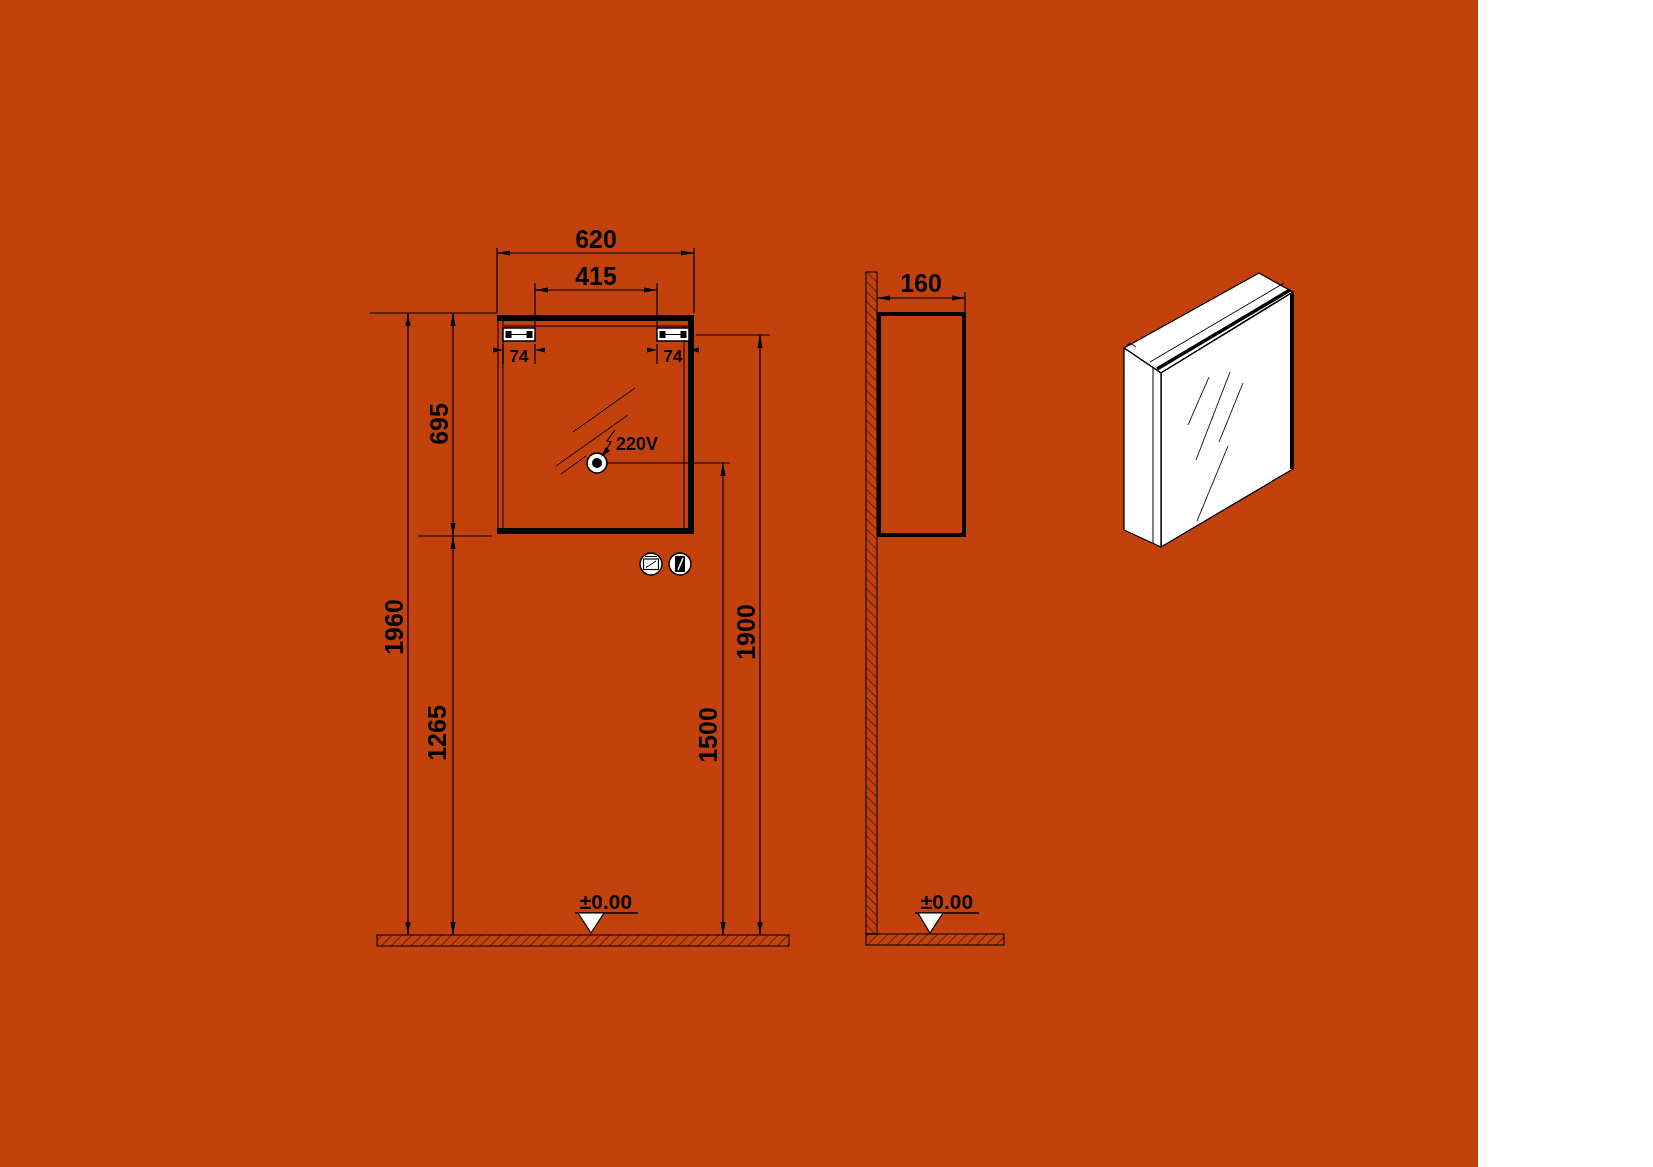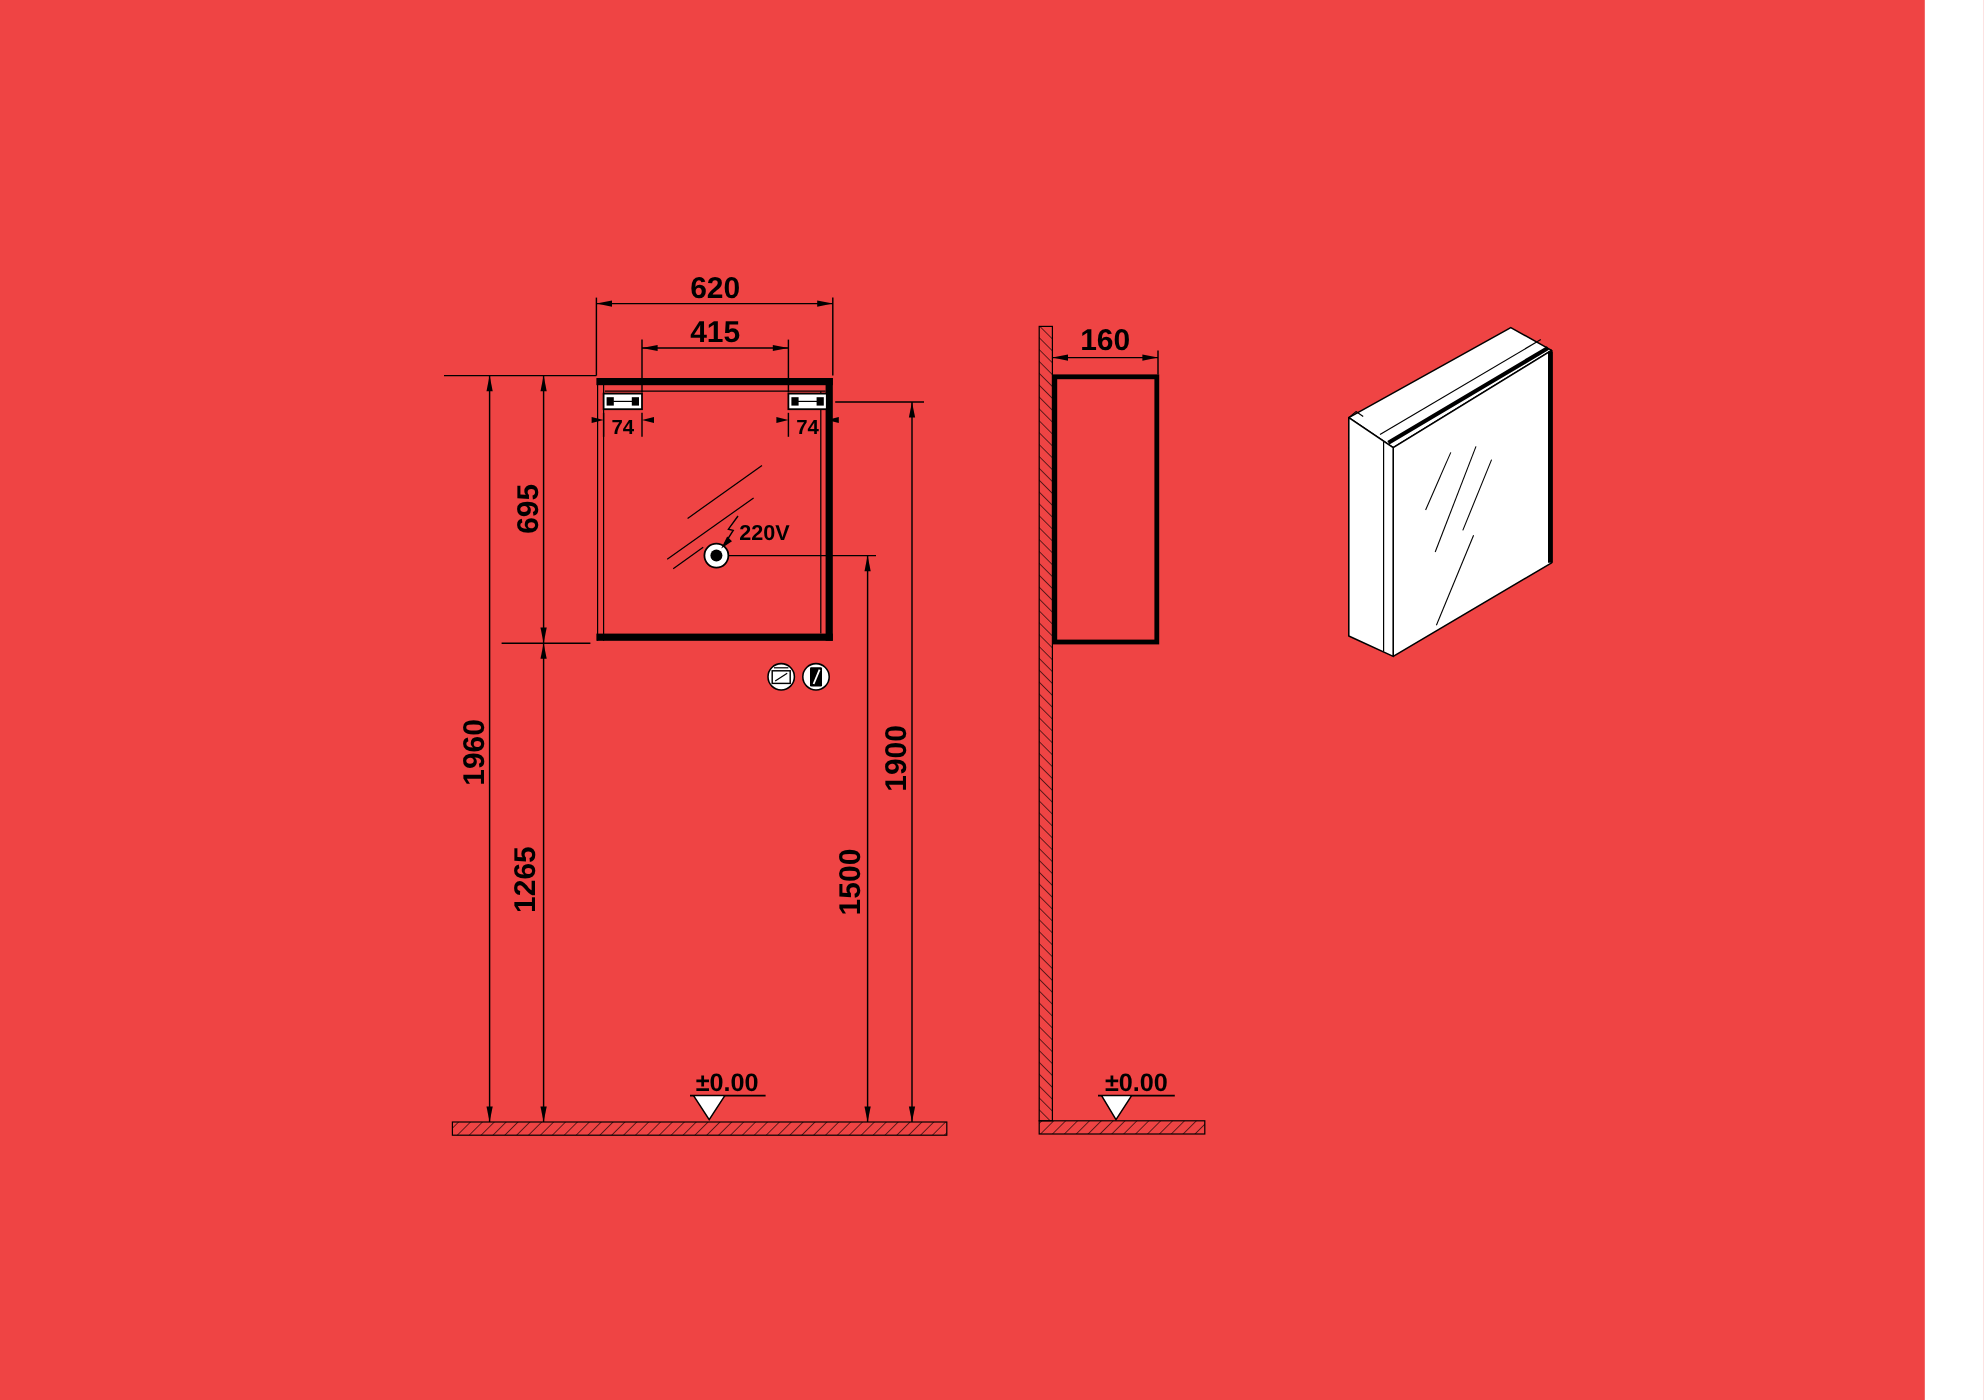--- a/index.html
+++ b/index.html
@@ -1,16 +1,16 @@
 <!DOCTYPE html>
 <html><head>
 <meta charset="utf-8">
 <style>
   html,body{margin:0;padding:0;background:#fff;}
-  .canvas{position:relative;width:1604px;height:1167px;background:#ef4444;overflow:hidden;}
+  .canvas{position:relative;width:1478px;height:1167px;background:#c2410c;overflow:hidden;}
   svg{display:block;}
   text{fill:#000;}
   .dim  {font:bold 25px "Liberation Sans", sans-serif;}
   .dimsm{font:bold 17px "Liberation Sans", sans-serif;}
   .lvl  {font:bold 21px "Liberation Sans", sans-serif;}
   .volt {font:bold 18px "Liberation Sans", sans-serif;}
   .thin {stroke:#000;stroke-width:1.2;fill:none;}
   .hair {stroke:#000;stroke-width:1;fill:none;}
   .thick{stroke:#000;stroke-width:4;fill:none;}
   .arr  {fill:#000;stroke:none;}

